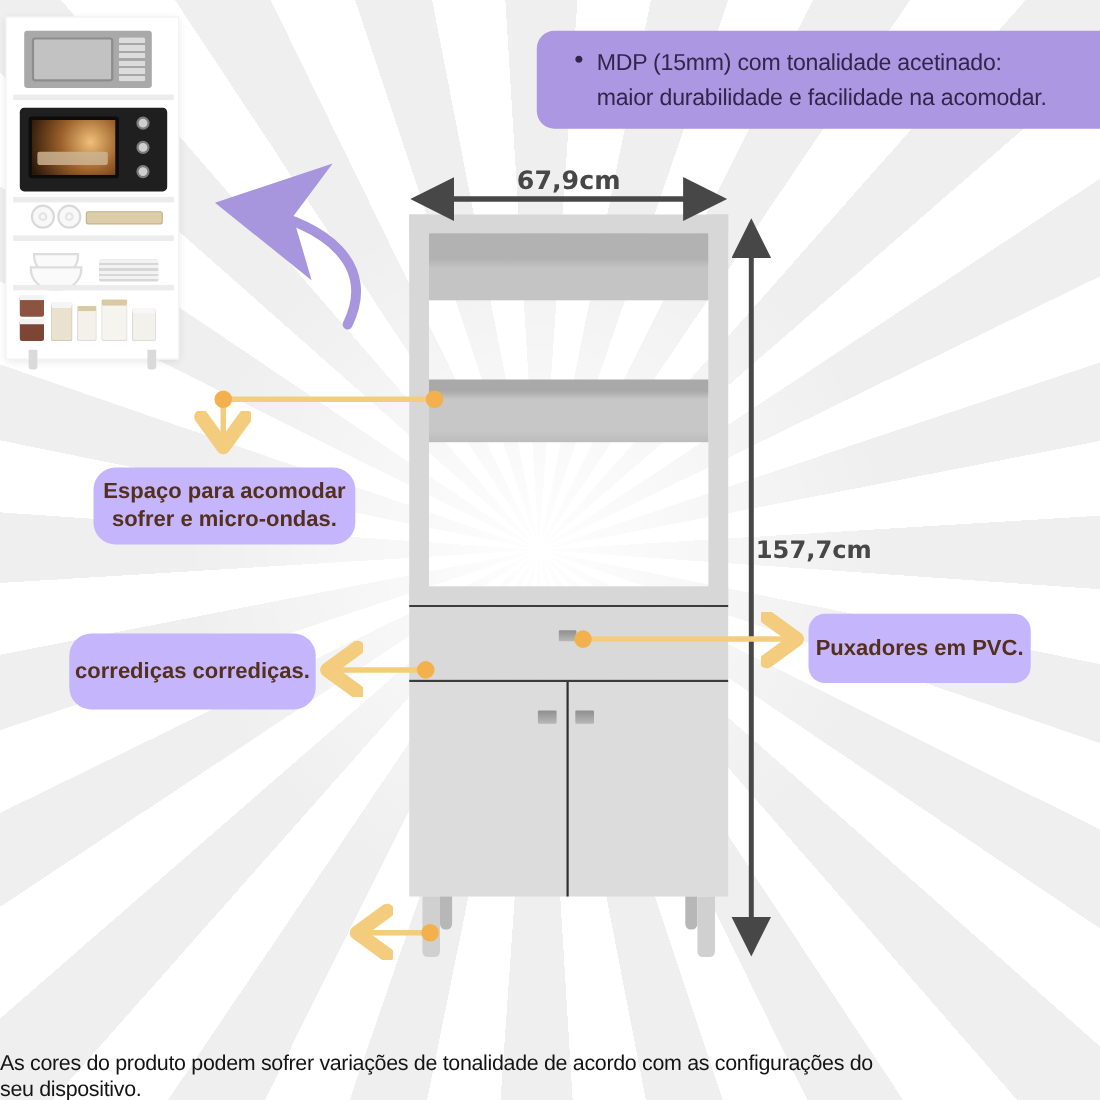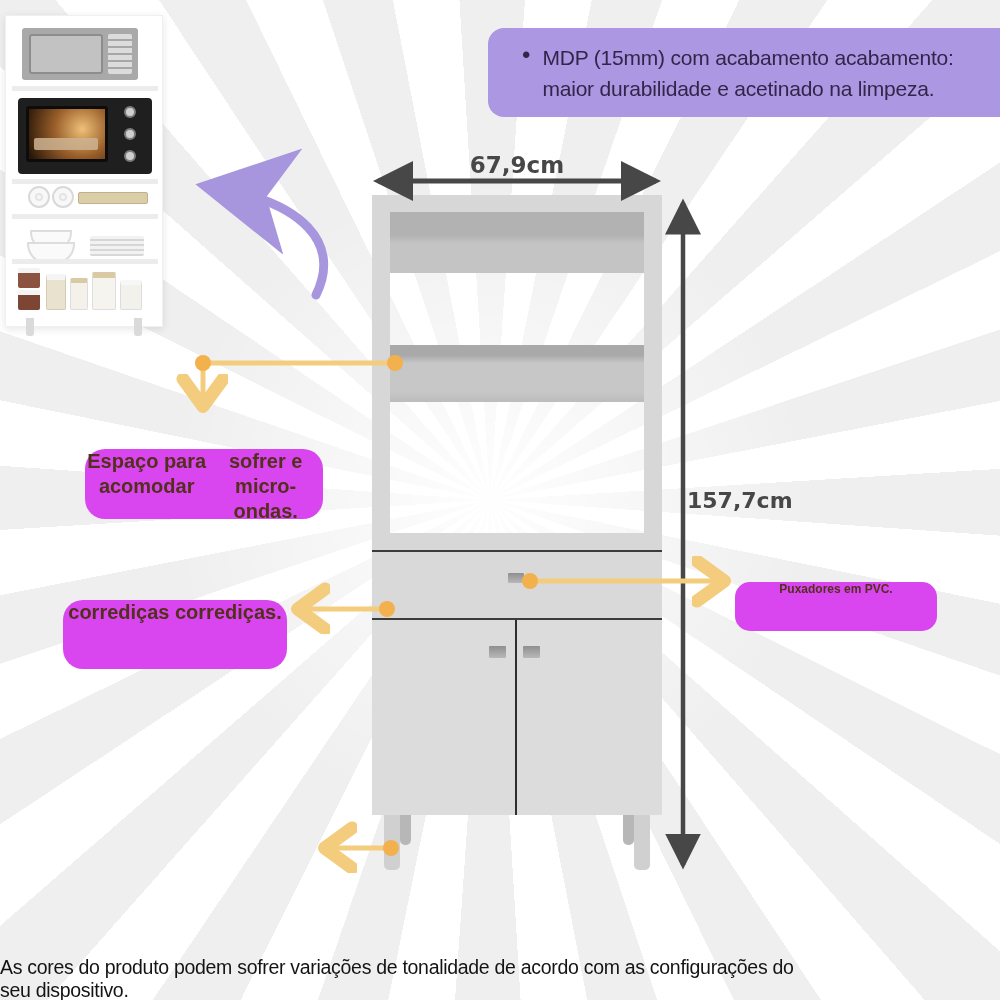--- a/index.html
+++ b/index.html
@@ -66,26 +66,26 @@
   .doors .handle.hr{left:151px;top:26px;width:17px;height:12px;}
   .leg{border-radius:0 0 5px 5px;}
   .leg.fb{background:#b7b7b7;top:620px;width:11px;height:30px;}
   .leg.ff{background:#d0d0d0;top:620px;width:16px;height:55px;}
   
   .dim{position:absolute;color:#474747;font-family:"DejaVu Sans",sans-serif;font-weight:700;}
   .dim.w{left:372px;top:152px;width:290px;text-align:center;font-size:23px;}
   .dim.h{left:687px;top:488px;font-size:22px;}
   .dim.d{left:310px;top:882px;width:420px;text-align:center;font-size:22px;}
   
-  .co{position:absolute;background:#d946ef;color:#53301d;font-weight:600;text-align:center;
-      display:flex;flex-direction:row;justify-content:center;margin-top:24px;}
+  .co{position:absolute;background:#c4b5fd;color:#53301d;font-weight:600;text-align:center;
+      display:flex;flex-direction:column;justify-content:center;}
   .co .l{display:block;}
   .co.espaco{left:85px;top:425px;width:238px;height:70px;border-radius:20px;font-size:20px;line-height:25px;}
   .co.gaveta{left:63px;top:576px;width:224px;height:69px;border-radius:20px;font-size:20px;line-height:25px;}
-  .co.puxadores{left:735px;top:558px;width:202px;height:49px;border-radius:15px;font-size:12px;}
+  .co.puxadores{left:735px;top:558px;width:202px;height:63px;border-radius:15px;font-size:20px;}
   .co.pes{left:92px;top:823px;width:220px;height:47px;border-radius:15px;font-size:19px;}
   
   .overlay{position:absolute;left:0;top:0;width:1000px;height:1000px;pointer-events:none;}
   
   .disc{position:absolute;left:0;top:956px;width:808px;color:#141414;
         font-size:19.5px;letter-spacing:-0.3px;}
   .z1{z-index:1;} .z2{z-index:2;} .z3{z-index:3;}
 </style>
 </head>
 <body>
@@ -122,22 +122,22 @@
     <div class="jar j4"></div>
     <div class="jar j5"></div>
     <div class="jar j6"></div>
     <div class="ph-leg" style="left:20px;"></div>
     <div class="ph-leg" style="left:128px;"></div>
   </div>
 
   <div class="note z3">
     <span class="bullet">•</span>
     <div class="lines">
-      <span class="l">MDP (15mm) com acabamento acabamento:</span><br>
-      <span class="l">maior durabilidade e acetinado na limpeza.</span>
+      <span class="l">MDP (15mm) com tonalidade acetinado:</span><br>
+      <span class="l">maior durabilidade e facilidade na acomodar.</span>
     </div>
   </div>
 
   <div class="cab z1">
     <div class="rail top"></div>
     <div class="rail left"></div>
     <div class="rail right"></div>
     <div class="niche"></div>
     <div class="shelfband"></div>
     <div class="rail bottom"></div>

